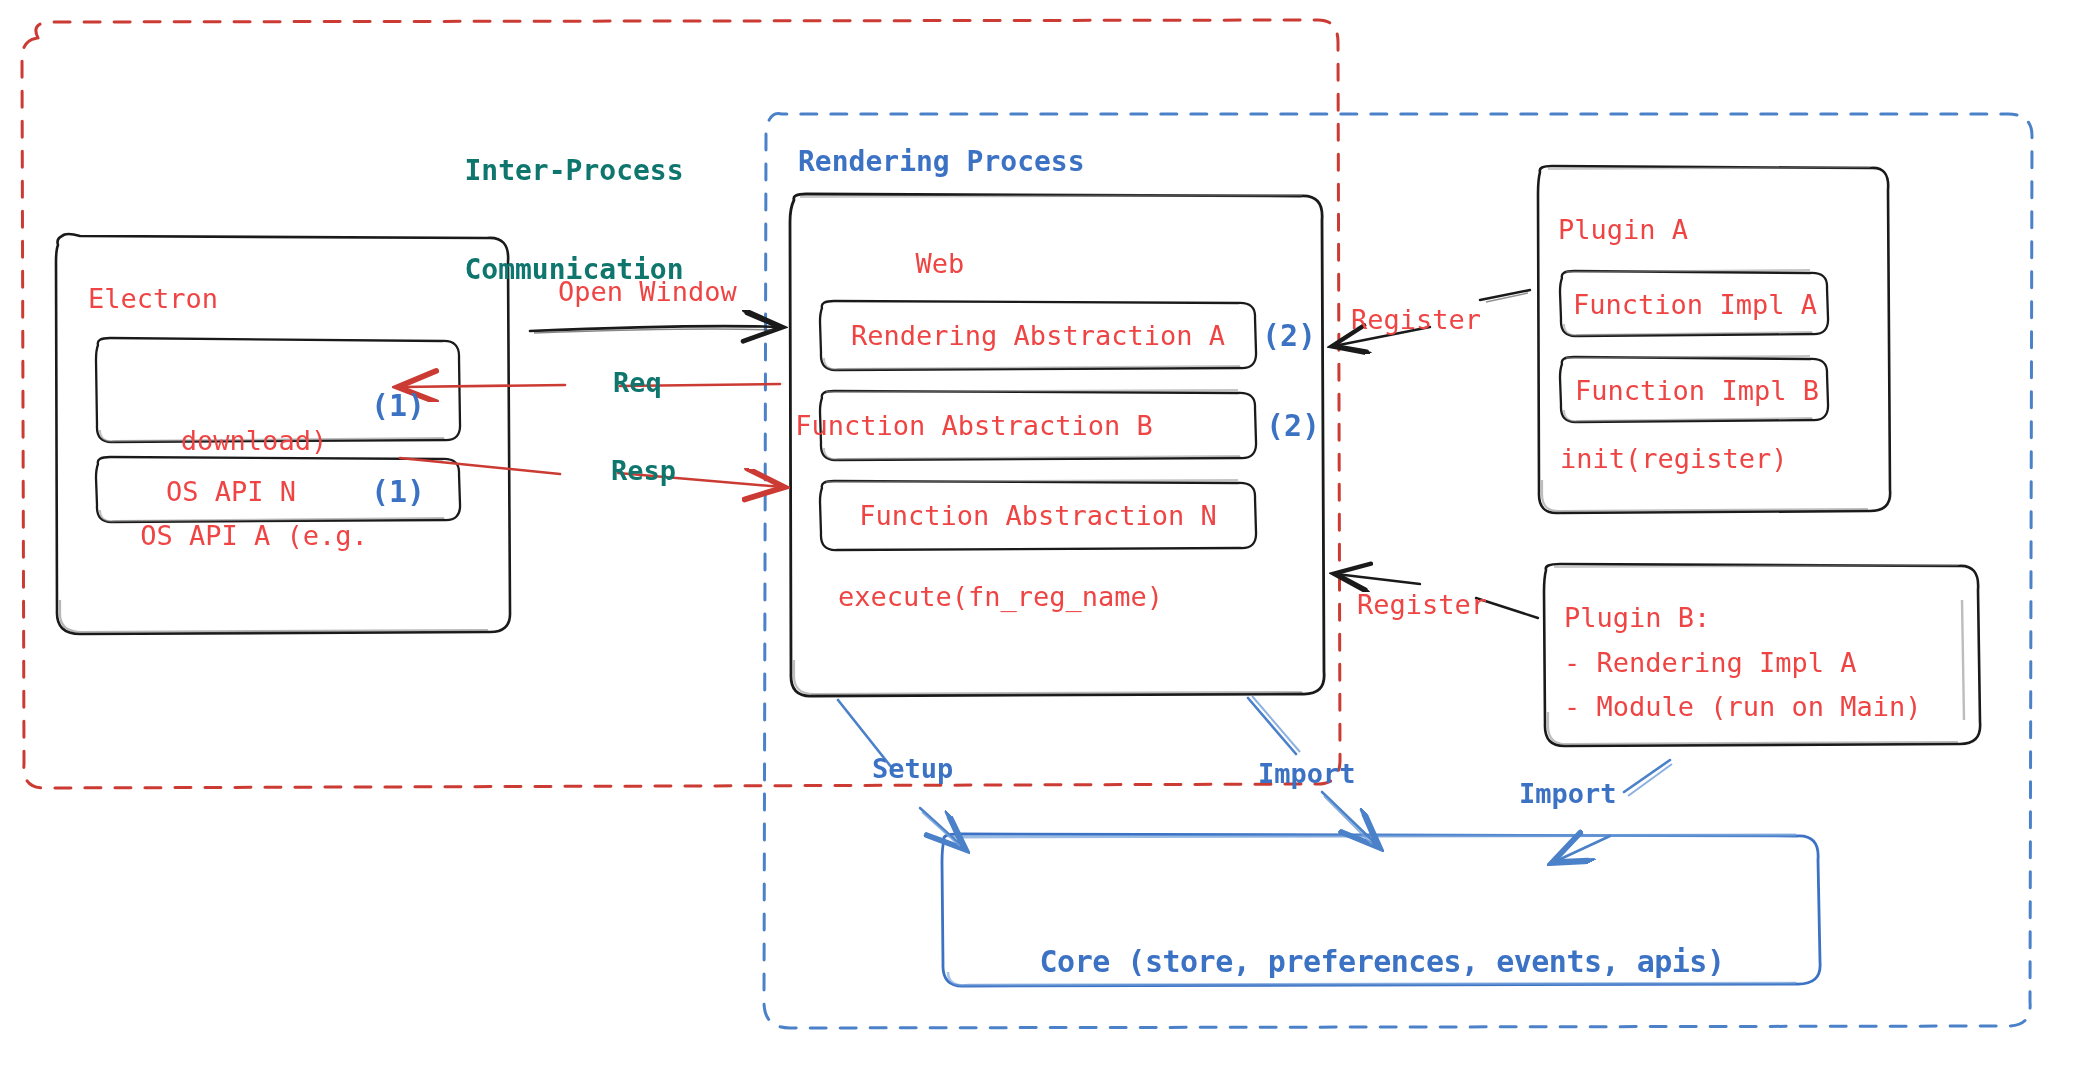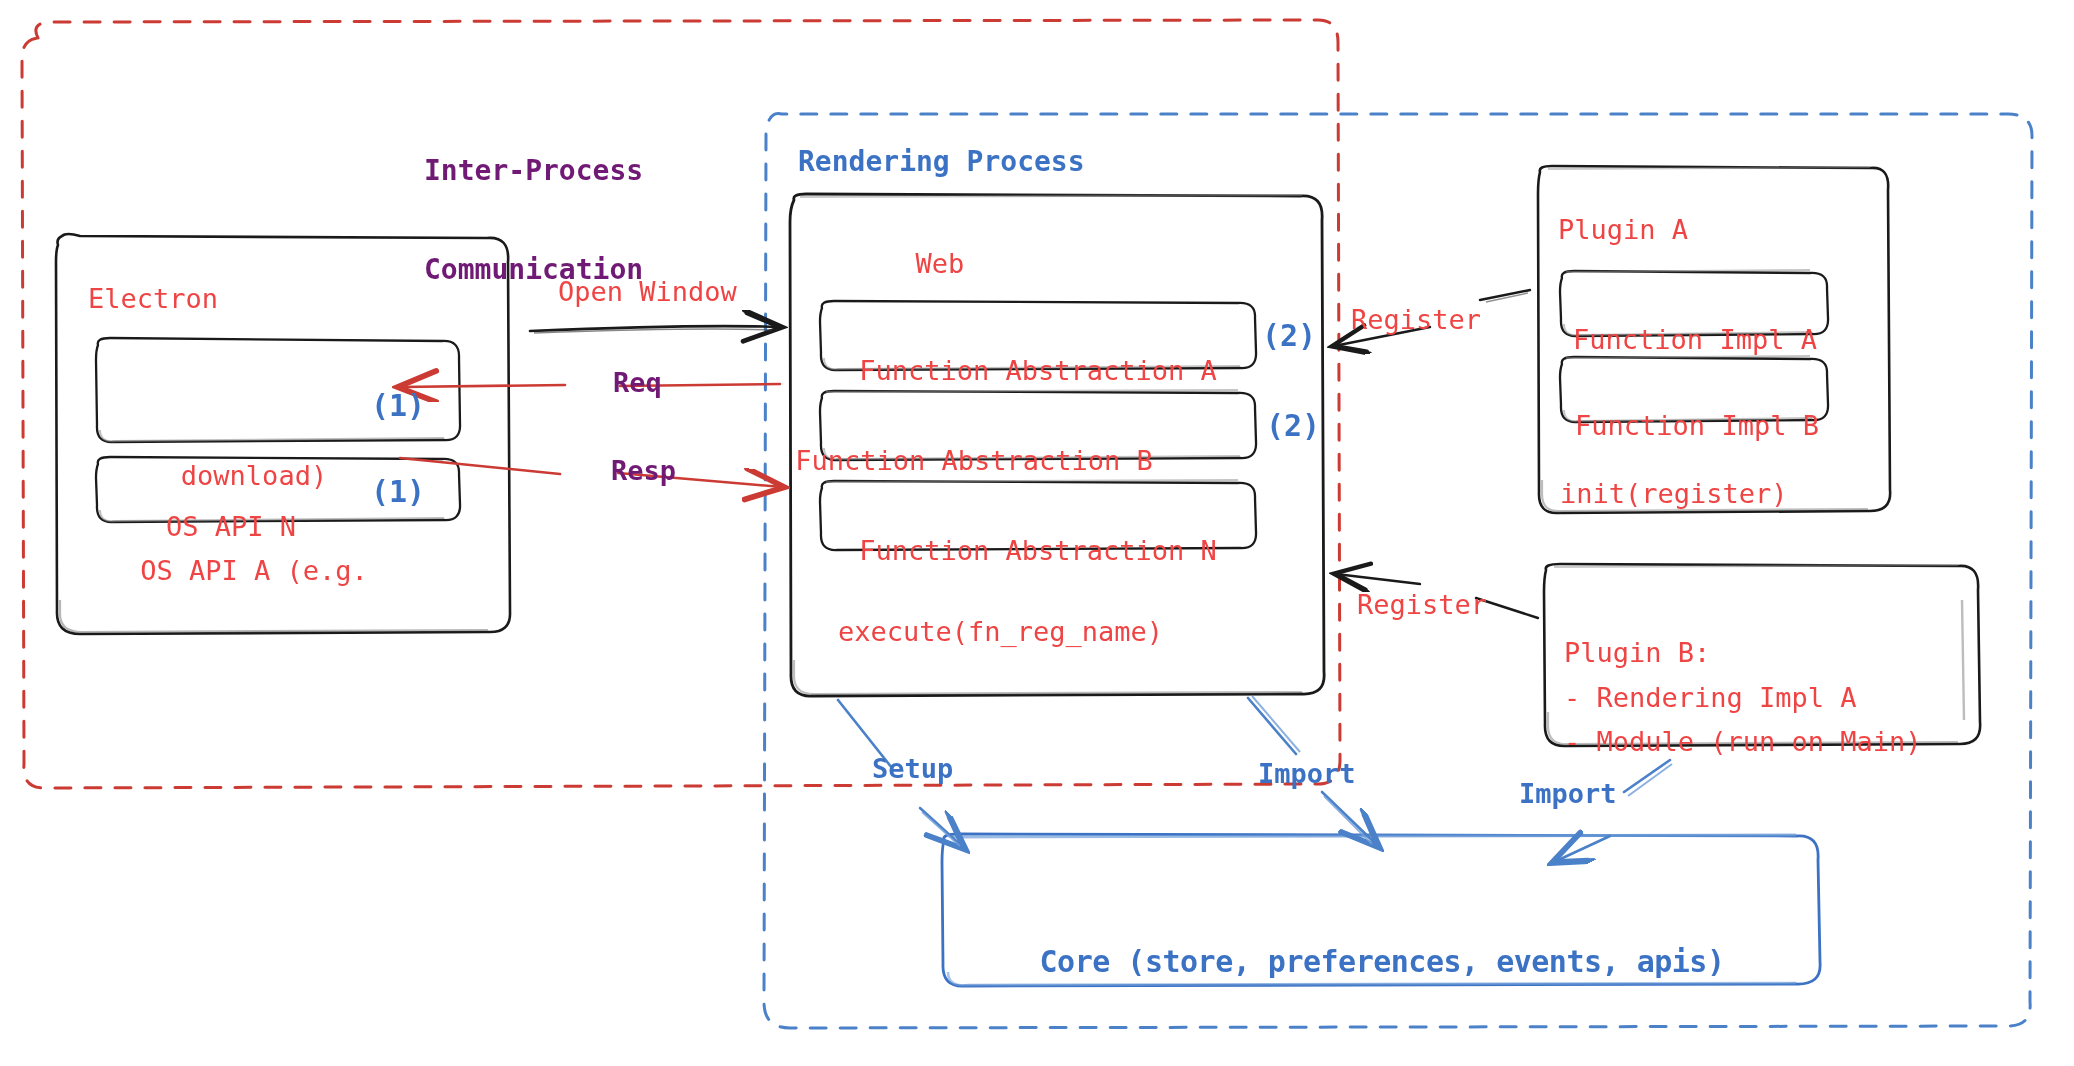--- a/index.html
+++ b/index.html
@@ -26,22 +26,22 @@
   .lbl {
     position: absolute;
     font-family: "DejaVu Sans Mono", monospace;
     color: #ef4444;
     white-space: pre;
     line-height: 1.18;
     letter-spacing: 0px;
   }
   .ctr { text-align: center; }
   .blue { color: #3c72c4; }
-  .red  { color: #701a75; }
-  .t-box   { font-size: 27px; margin-top: 35px; }
+  .red  { color: #0f766e; text-align: center; }
+  .t-box   { font-size: 27px; }
   .t-title { font-size: 27px; }
   .t-group { font-size: 28px; font-weight: 700; }
   .t-edge  { font-size: 27px; }
   .t-num   { font-size: 30px; font-weight: 700; }
   .t-core  {
     font-size: 30px;
     font-weight: 700;
     color: #3c72c4;
     font-family: "DejaVu Sans Mono", monospace;
     letter-spacing: -0.5px;
@@ -201,21 +201,21 @@
     <div>download)</div>
     <div>OS API A (e.g.</div>
   </div>
   <div class="lbl t-num blue" style="left:371px; top:388px;">(1)</div>
 
   <div class="lbl t-box ctr" style="left:96px; top:476px; width:270px;">OS API N</div>
   <div class="lbl t-num blue" style="left:371px; top:474px;">(1)</div>
 
   <div class="lbl t-title ctr" style="left:790px; top:248px; width:300px;">Web</div>
 
-  <div class="lbl t-box ctr" style="left:822px; top:320px; width:432px;">Function Abstraction A</div>
+  <div class="lbl t-box ctr" style="left:822px; top:320px; width:432px;">Rendering Abstraction A</div>
   <div class="lbl t-num blue" style="left:1262px; top:318px;">(2)</div>
 
   <div class="lbl t-box ctr" style="left:784px; top:410px; width:380px;">Function Abstraction B</div>
   <div class="lbl t-num blue" style="left:1266px; top:408px;">(2)</div>
 
   <div class="lbl t-box ctr" style="left:822px; top:500px; width:432px;">Function Abstraction N</div>
 
   <div class="lbl t-box" style="left:838px; top:581px;">execute(fn_reg_name)</div>
 
   <div class="lbl t-title" style="left:1558px; top:214px;">Plugin A</div>

